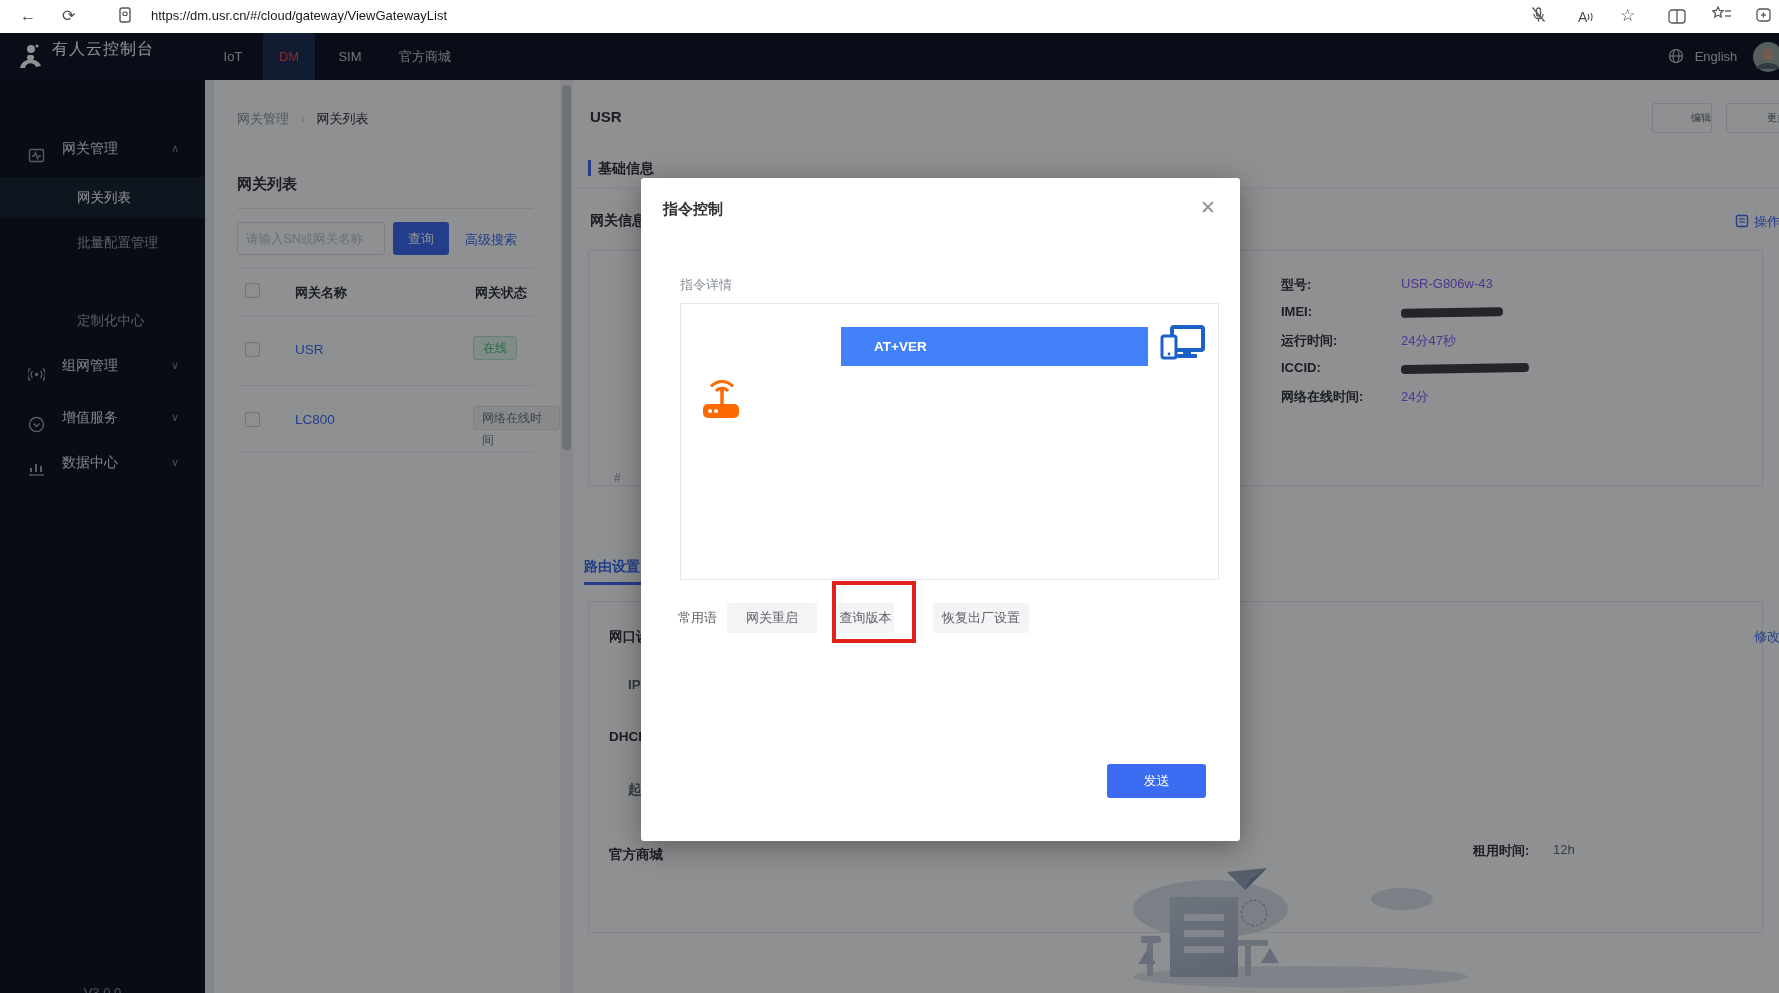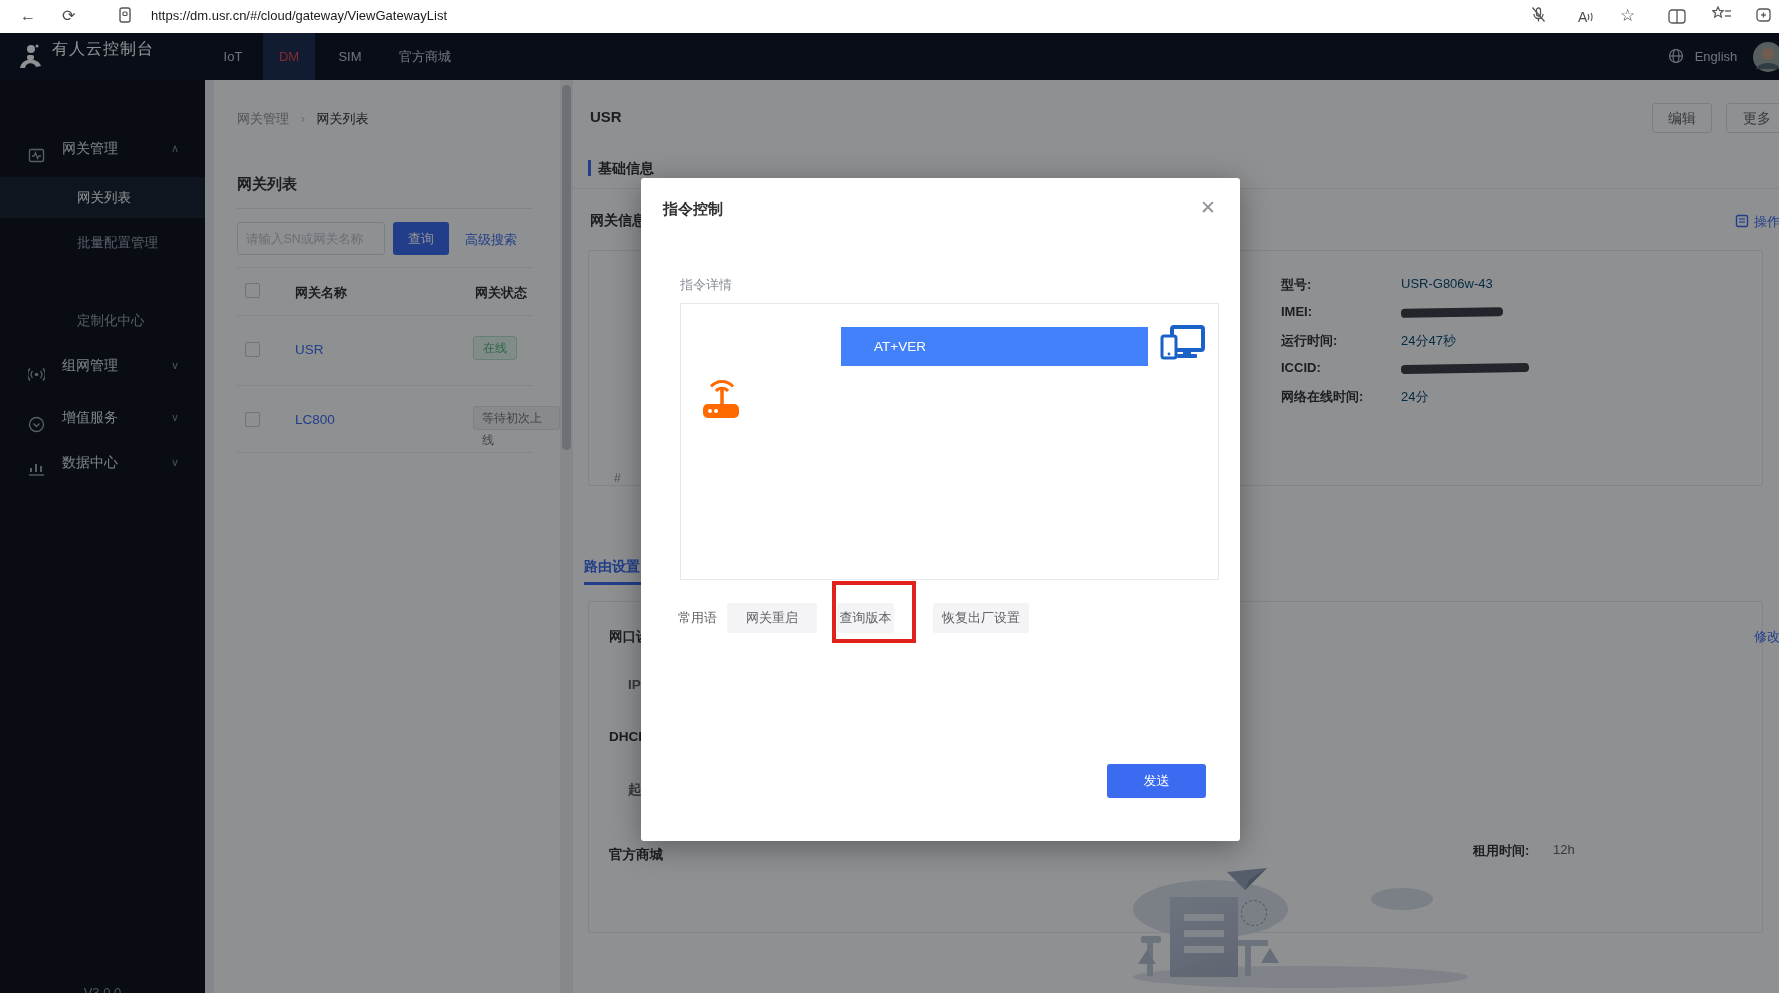--- a/index.html
+++ b/index.html
@@ -47,39 +47,39 @@
   .badge-wait{display:inline-block;padding:0 8px;height:24px;line-height:22px;background:#f4f4f5;color:#6f7378;
     border:1px solid #e2e2e6;border-radius:3px;font-size:12px}
   
   #vstrip{position:absolute;left:560px;top:47px;width:13px;height:913px;background:#f1f1f3}
   #vthumb{position:absolute;left:2px;top:5px;width:9px;height:365px;background:#c4c6cc;border-radius:5px;cursor:pointer}
   
   #detail{position:absolute;left:573px;top:47px;width:1206px;height:913px;background:#fff;overflow:hidden}
   .sec-bar{position:absolute;width:3px;height:16px;background:#3b6bf0}
   .bold14{font-weight:bold;font-size:14px;color:#303133}
   .gbox{position:absolute;border:1px solid #e8eaf0;border-radius:2px}
-  .outline-btn{position:absolute;height:30px;line-height:28px;text-align:center;border:1px solid #dcdfe6;border-radius:3px;
-    color:#606266;font-size:14px;background:#fff;cursor:pointer}
+  .outline-btn{position:absolute;height:30px;line-height:28px;text-align:right;border:1px solid #dcdfe6;border-radius:3px;
+    color:#606266;font-size:10px;background:#fff;cursor:pointer}
   .info-label{position:absolute;width:110px;text-align:left;font-weight:bold;color:#303133;font-size:13px}
-  .info-value{position:absolute;color:#0c4a6e;font-size:13px}
+  .info-value{position:absolute;color:#8b5cf6;font-size:13px}
   .redact{position:absolute;height:9px;background:#3d3d42;border-radius:4px;transform:rotate(-1deg)}
   .set-row{position:absolute;font-size:13.5px;white-space:nowrap}
   .set-row.head{font-weight:bold;color:#303133}
   .set-row.ind{color:#5f6368;font-weight:bold}
   
   #illus{position:absolute;left:560px;top:768px;width:350px;height:145px}
   #illus *{position:absolute}
   
   #overlay{position:absolute;left:0;top:33px;width:1779px;height:960px;background:rgba(5,8,14,0.45);z-index:40}
   #modal{position:absolute;left:641px;top:178px;width:599px;height:663px;background:#fff;border-radius:3px;
     box-shadow:0 6px 30px rgba(0,0,0,.35);z-index:50}
   #modal-close{position:absolute;right:24px;top:18px;color:#909399;font-size:19px;cursor:pointer}
   #chatbox{position:absolute;left:39px;top:125px;width:539px;height:277px;border:1px solid #e5e8ef;background:#fff}
   #bubble-sent{position:absolute;left:160px;top:23px;width:307px;height:39px;background:#4381fa;color:#fff;
-    font-weight:normal;font-size:13.5px;line-height:39px;padding-left:33px}
+    font-weight:bold;font-size:13.5px;line-height:39px;padding-left:33px}
   #bubble-resp{position:absolute;left:82px;top:78px;width:296px;height:38px;background:#ff9442;color:#fff;
     font-weight:bold;font-size:13.5px;line-height:38px;padding-left:20px}
   .gbtn{position:absolute;top:425px;height:30px;line-height:30px;text-align:center;background:#f4f4f6;color:#606266;
     font-size:13px;border-radius:2px;cursor:pointer}
   #cmd-input{position:absolute;left:39px;top:475px;width:539px;height:155px;border:1px solid #dcdfe6;border-radius:2px;
     resize:none;padding:12px;font-size:13px;color:#333;outline:none;font-family:inherit}
   #cmd-input::placeholder{color:#bfc4cc}
   #send-btn{position:absolute;left:466px;top:586px;width:99px;height:34px;z-index:2}
   #annotation{position:absolute;left:832px;top:581px;width:84px;height:62px;border:4px solid #e1211c;z-index:60}
 </style>
@@ -243,21 +243,21 @@
     <div>
       <div class="checkbox" style="position:absolute;left:40px;top:262px"></div>
       <span class="link-blue" style="position:absolute;left:90px;top:262px;font-size:13.5px">USR</span>
       <span class="badge-on" style="position:absolute;left:268px;top:256px">在线</span>
     </div>
     <div class="row-line" style="top:305px"></div>
 
     <div>
       <div class="checkbox" style="position:absolute;left:40px;top:332px"></div>
       <span class="link-blue" style="position:absolute;left:90px;top:332px;font-size:13.5px">LC800</span>
-      <span class="badge-wait" style="position:absolute;left:268px;top:326px">等待初次上线</span>
+      <span class="badge-wait" style="position:absolute;left:268px;top:326px">网络在线时间</span>
     </div>
     <div class="row-line" style="top:372px"></div>
   </div>
 
   <div id="vstrip">
     <div id="vthumb"></div>
   </div>
 
   <div id="detail">
     <div class="panel-title" style="position:absolute;left:17px;top:28px">USR</div>

